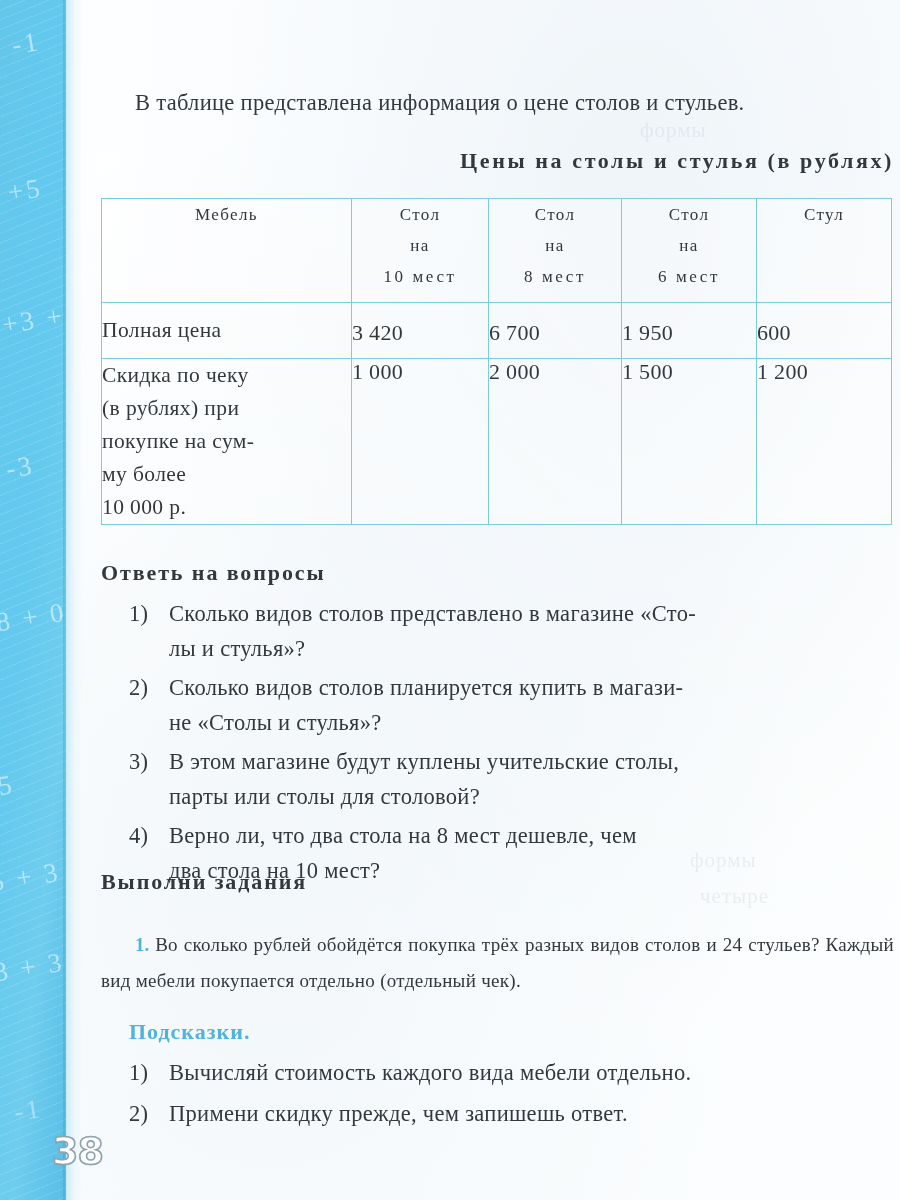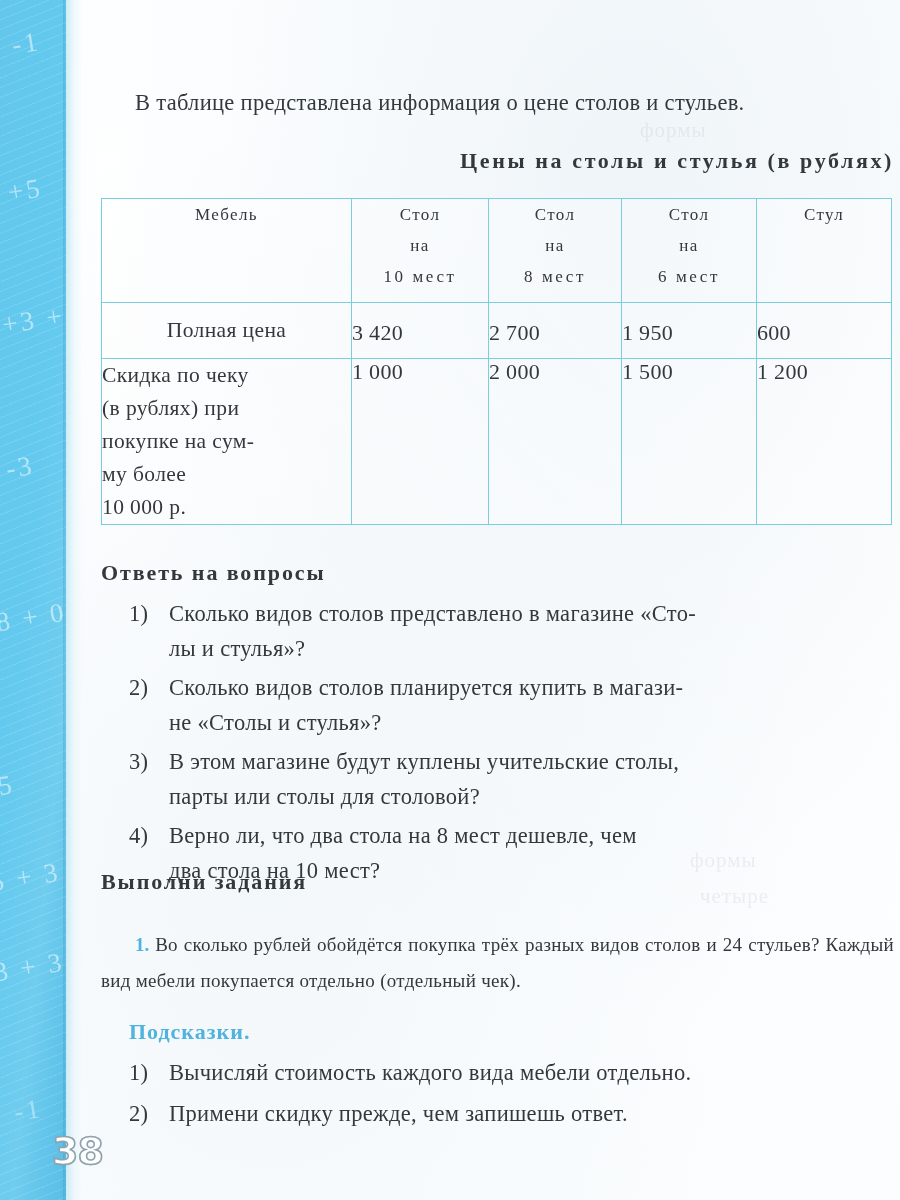--- a/index.html
+++ b/index.html
@@ -143,21 +143,21 @@
     font-size: 21.5px;
     line-height: 33px;
     letter-spacing: 0.4px;
     padding: 7px 12px 9px 18px;
     text-align: justify;
   }
   .row-label.single {
     vertical-align: middle;
     padding-top: 0;
     padding-bottom: 0;
-    text-align: center;
+    text-align: left;
   }
   .num-cell {
     font-size: 22px;
     letter-spacing: 0.3px;
     padding: 8px 0 0 14px;
   }
   .num-cell.single {
     vertical-align: middle;
     padding-top: 5px;
   }
@@ -310,21 +310,21 @@
             <span>на</span><br>
             <span class="hdr-num">6 мест</span>
           </th>
           <th class="th-cell">Стул</th>
         </tr>
       </thead>
       <tbody>
         <tr class="row-full">
           <td class="row-label single">Полная цена</td>
           <td class="num-cell single">3 420</td>
-          <td class="num-cell single">2 700</td>
+          <td class="num-cell single">6 700</td>
           <td class="num-cell single">1 950</td>
           <td class="num-cell single">600</td>
         </tr>
         <tr class="row-disc">
           <td class="row-label">
             <span class="qline">Скидка по чеку</span>
             <span class="qline">(в рублях) при</span>
             <span class="qline">покупке на сум-</span>
             <span class="qline last">му более</span>
             <span class="qline last">10 000 р.</span>

